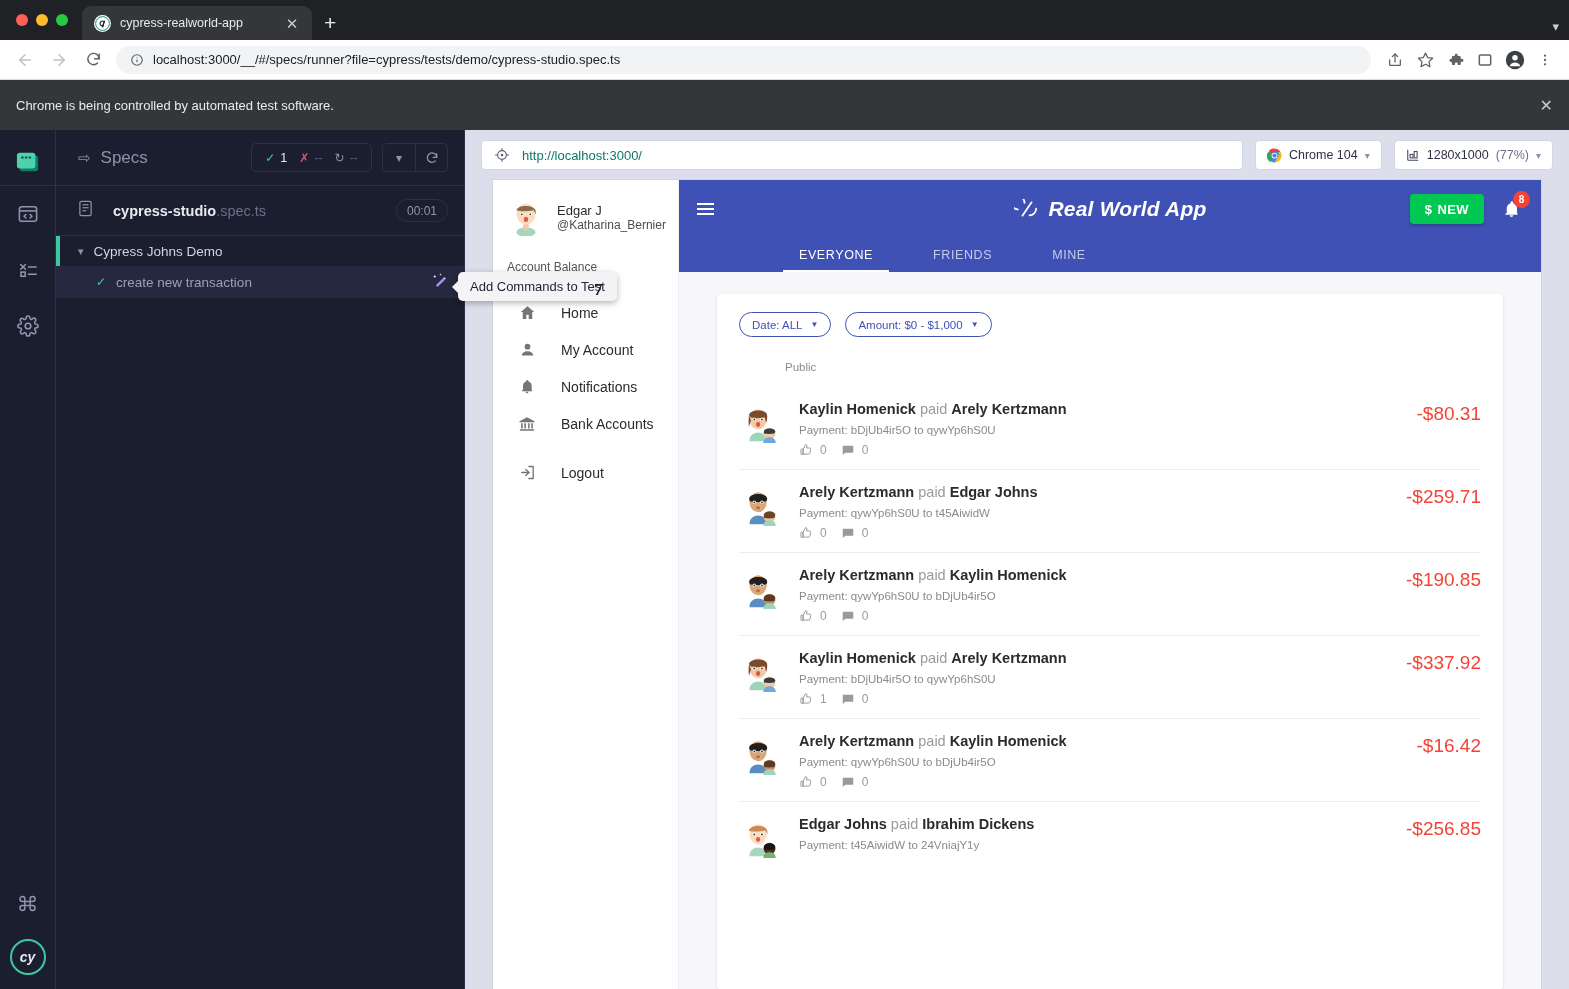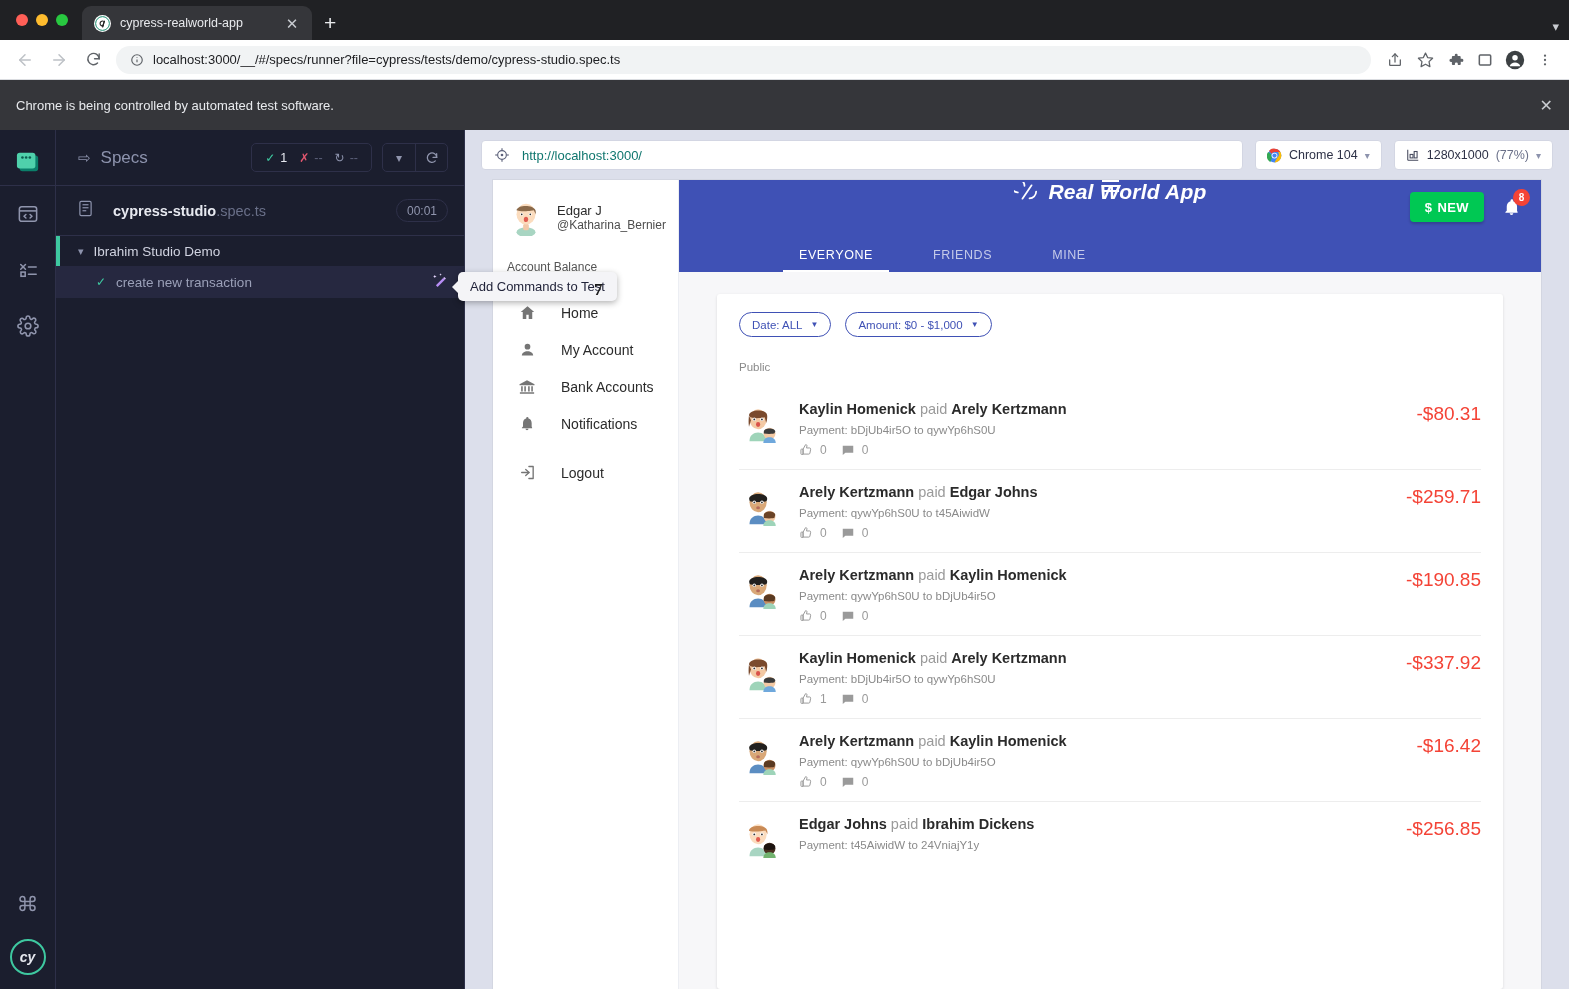--- a/index.html
+++ b/index.html
@@ -178,21 +178,21 @@
   .drawer-balance-label { font-size:12px; color:#555; padding: 12px 14px 0 14px; }
   .drawer-nav { padding-top:20px; }
   .nav-item { display:flex; align-items:center; height:37px; padding-left:24px; gap:24px; cursor:pointer; }
   .nav-ico { width:20px; display:flex; align-items:center; justify-content:center; color:#757575; }
   .nav-label { font-size:14px; color:#2b2b2b; }
   .nav-gap { height:12px; }
 
   
   .aut-main { flex:1; display:flex; flex-direction:column; min-width:0; background:#f7f7f9; }
   .appbar { background:#3f51b5; color:#fff; flex:none; }
-  .appbar-top { height:58px; display:flex; align-items:center; padding: 0 18px; position:relative;flex-direction:column;}
+  .appbar-top { height:58px; display:flex; align-items:center; padding: 0 18px; position:relative;}
   .burger { display:flex; flex-direction:column; gap:3px; cursor:pointer; }
   .burger span { display:block; width:17px; height:2px; background:#fff; }
   .brand {
     position:absolute; left:0; right:0; display:flex; align-items:center; justify-content:center;
     gap:9px; pointer-events:none;
   }
   .brand-text { font-size:21px; font-weight:700; font-style:italic; letter-spacing:.2px; }
   .appbar-right { margin-left:auto; display:flex; align-items:center; gap:16px; }
   .new-btn {
     background:#00c853; color:#fff; border:none; border-radius:4px; height:30px;
@@ -218,21 +218,21 @@
 
   .content { flex:1; overflow:hidden; padding: 22px 38px 0 38px; background:#f7f7f9; }
   .card { background:#fff; border-radius:3px; box-shadow:0 1px 3px rgba(0,0,0,.12); padding: 18px 22px 0 22px; height:100%; }
   .filters { display:flex; gap:14px; padding-bottom:16px; }
   .filter-chip {
     border:1px solid #3f51b5; border-radius:16px; height:25px; padding: 0 12px;
     display:flex; align-items:center; gap:8px; font-size:11.5px; color:#3f51b5; cursor:pointer;
     background:#fff;
   }
   .filter-chip .tri { font-size:8px; }
-  .section-label { font-size:11.5px; color:#8a8a8a; padding: 8px 0 14px 0; }
+  .section-label { font-size:11.5px; color:#8a8a8a; padding: 8px 0 14px 0; margin-left: 46px; }
 
   .tx-list { }
   .tx {
     display:flex; align-items:flex-start; gap:18px; padding: 14px 0 12px 0;
     border-bottom:1px solid #ededed; cursor:pointer;
   }
   .tx:last-child { border-bottom:none; }
   .tx-av { width:42px; height:42px; flex:none; margin-top:2px; }
   .tx-body { flex:1; min-width:0; }
   .tx-title { font-size:14.5px; color:#2b2b2b; margin-bottom:7px; }
@@ -431,21 +431,21 @@
             </svg>
         </span>
         <span class="spec-file-name"><span>cypress-studio</span><span class="ext">.spec.ts</span></span>
         <span class="spec-time">00:01</span>
       </div>
 
       <div class="suite-wrap">
         <div class="suite-bar"></div>
         <div class="suite-row">
           <span class="suite-chev">▾</span>
-          <span class="suite-name">Ibrahim Studio Demo</span>
+          <span class="suite-name">Cypress Johns Demo</span>
         </div>
         <div class="test-row">
           <span class="test-check">✓</span>
           <span class="test-name">create new transaction</span>
           <span class="wand">
             <svg width="17" height="17" viewBox="0 0 24 24">
               <path d="M7 19.5l10.2-10.2 2.3 2.3L9.3 21.8z" fill="#b88ef5"></path>
               <path d="M17.2 9.3l2.3 2.3 1.6-1.6-2.3-2.3z" fill="#d3b8fa"></path>
               <path d="M5.4 4.6l.7 1.8 1.8.7-1.8.7-.7 1.8-.7-1.8-1.8-.7 1.8-.7z" fill="#e6d8ff"></path>
               <path d="M13.5 2.6l.5 1.2 1.2.5-1.2.5-.5 1.2-.5-1.2-1.2-.5 1.2-.5z" fill="#e6d8ff"></path>
@@ -538,38 +538,38 @@
                 <span class="nav-ico">
                   <svg width="17" height="17" viewBox="0 0 24 24" fill="currentColor">
                       <circle cx="12" cy="8" r="4"></circle>
                       <path d="M4 20.5c0-4 3.6-6.2 8-6.2s8 2.2 8 6.2z"></path>
                     </svg>
                 </span>
                 <span class="nav-label">My Account</span>
               </div>
               <div class="nav-item">
                 <span class="nav-ico">
+                  <svg width="16" height="17" viewBox="0 0 24 24" fill="currentColor">
+                      <path d="M12 22a2.3 2.3 0 002.3-2.2H9.7A2.3 2.3 0 0012 22zm7-5.4v-5.3c0-3.3-1.8-6-4.8-6.7v-.7a1.7 1.7 0 10-3.4 0v.7C7.8 5.3 6 8 6 11.3v5.3l-1.7 1.7v.9h15.4v-.9z"></path>
+                    </svg>
+                </span>
+                <span class="nav-label">Notifications</span>
+              </div>
+              <div class="nav-item">
+                <span class="nav-ico">
                   <svg width="18" height="18" viewBox="0 0 24 24" fill="currentColor">
                       <path d="M12 3L2 8.2v1.6h20V8.2z"></path>
                       <rect x="4.2" y="11" width="2.1" height="7"></rect>
                       <rect x="8.4" y="11" width="2.1" height="7"></rect>
                       <rect x="13.5" y="11" width="2.1" height="7"></rect>
                       <rect x="17.7" y="11" width="2.1" height="7"></rect>
                       <rect x="2.5" y="19" width="19" height="2"></rect>
                     </svg>
                 </span>
                 <span class="nav-label">Bank Accounts</span>
-              </div>
-              <div class="nav-item">
-                <span class="nav-ico">
-                  <svg width="16" height="17" viewBox="0 0 24 24" fill="currentColor">
-                      <path d="M12 22a2.3 2.3 0 002.3-2.2H9.7A2.3 2.3 0 0012 22zm7-5.4v-5.3c0-3.3-1.8-6-4.8-6.7v-.7a1.7 1.7 0 10-3.4 0v.7C7.8 5.3 6 8 6 11.3v5.3l-1.7 1.7v.9h15.4v-.9z"></path>
-                    </svg>
-                </span>
-                <span class="nav-label">Notifications</span>
               </div>
               <div class="nav-gap"></div>
               <div class="nav-item">
                 <span class="nav-ico">
                   <svg width="17" height="17" viewBox="0 0 24 24" fill="none" stroke="currentColor" stroke-width="1.9" stroke-linecap="round" stroke-linejoin="round">
                       <path d="M14 3.5H20v17h-6"></path>
                       <polyline points="9.5 7.8 14.2 12 9.5 16.2"></polyline>
                       <line x1="14" y1="12" x2="3.8" y2="12"></line>
                     </svg>
                 </span>

